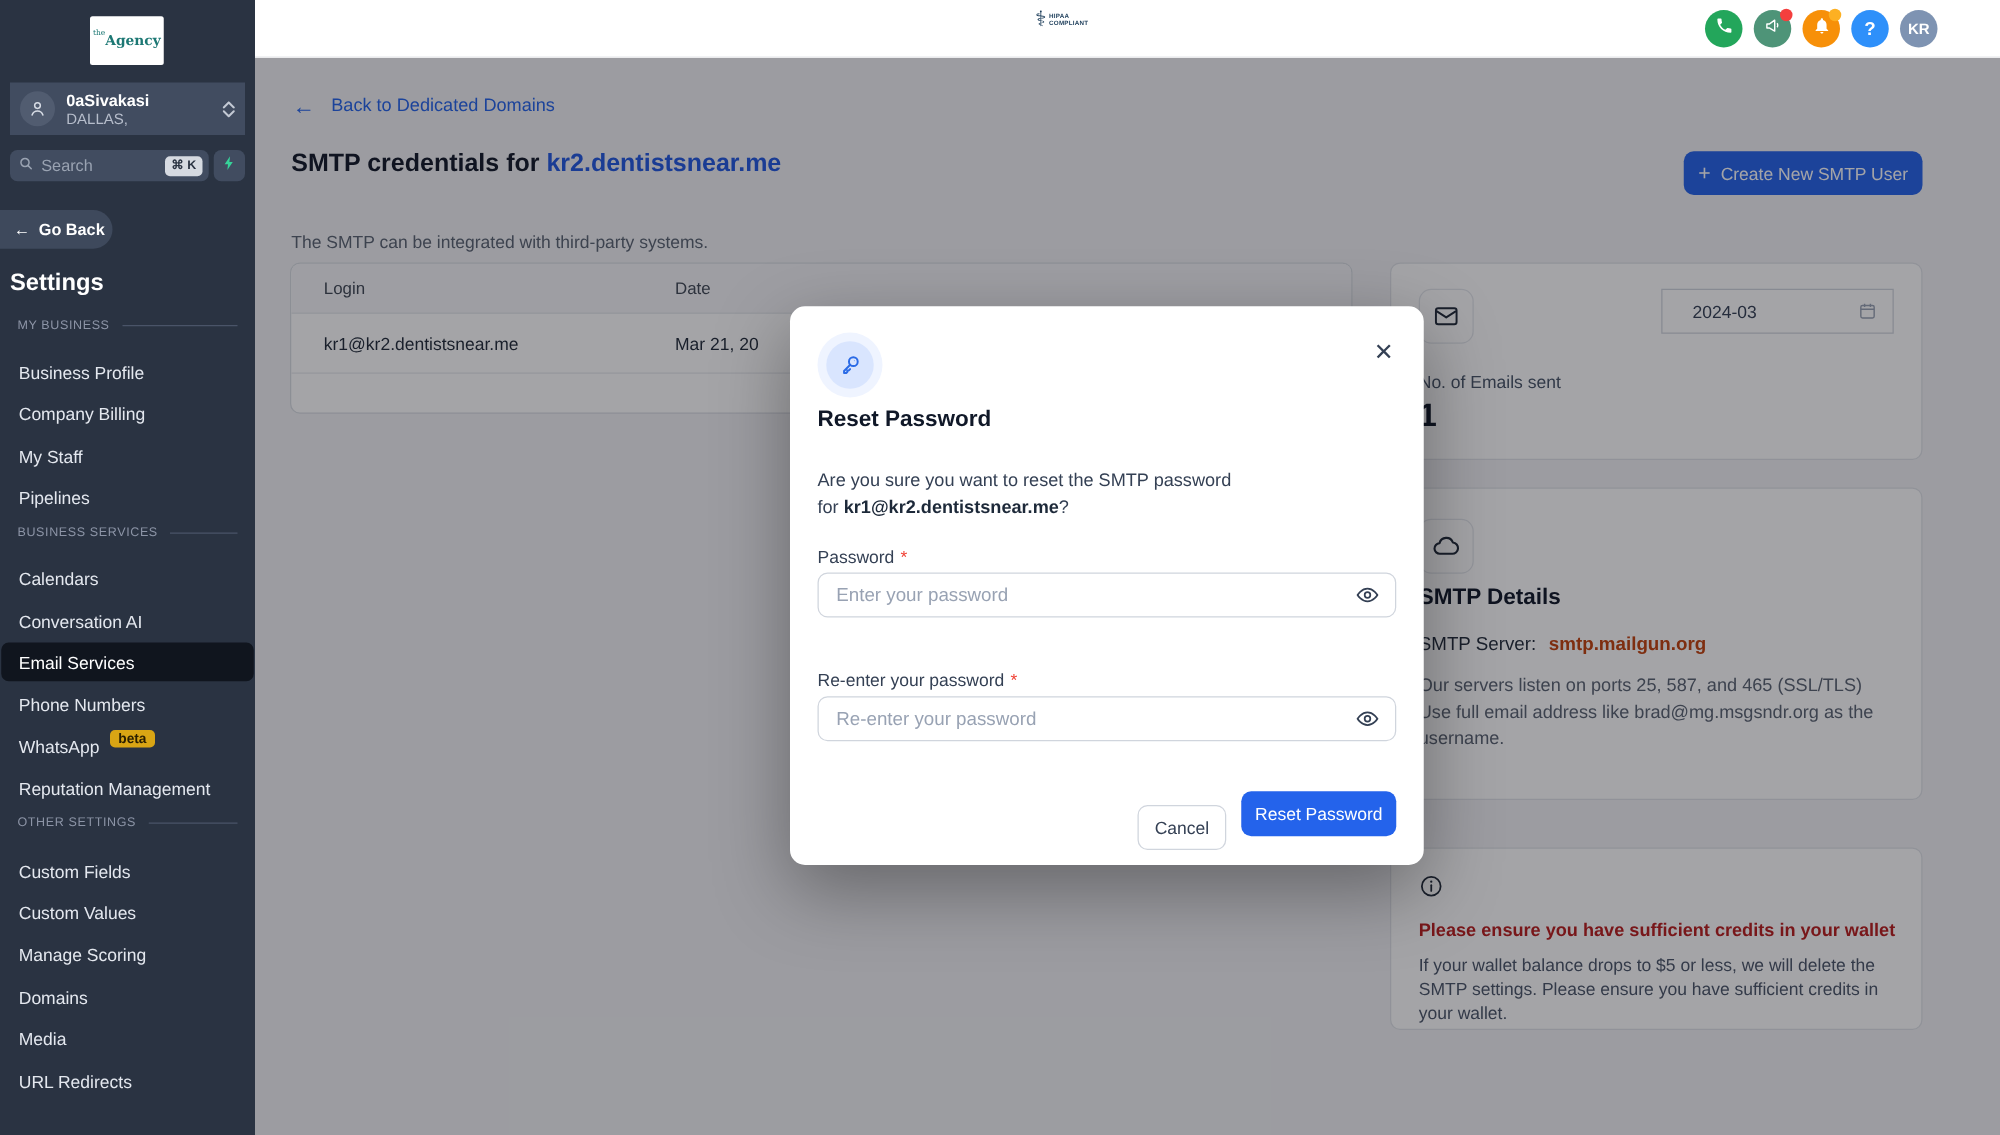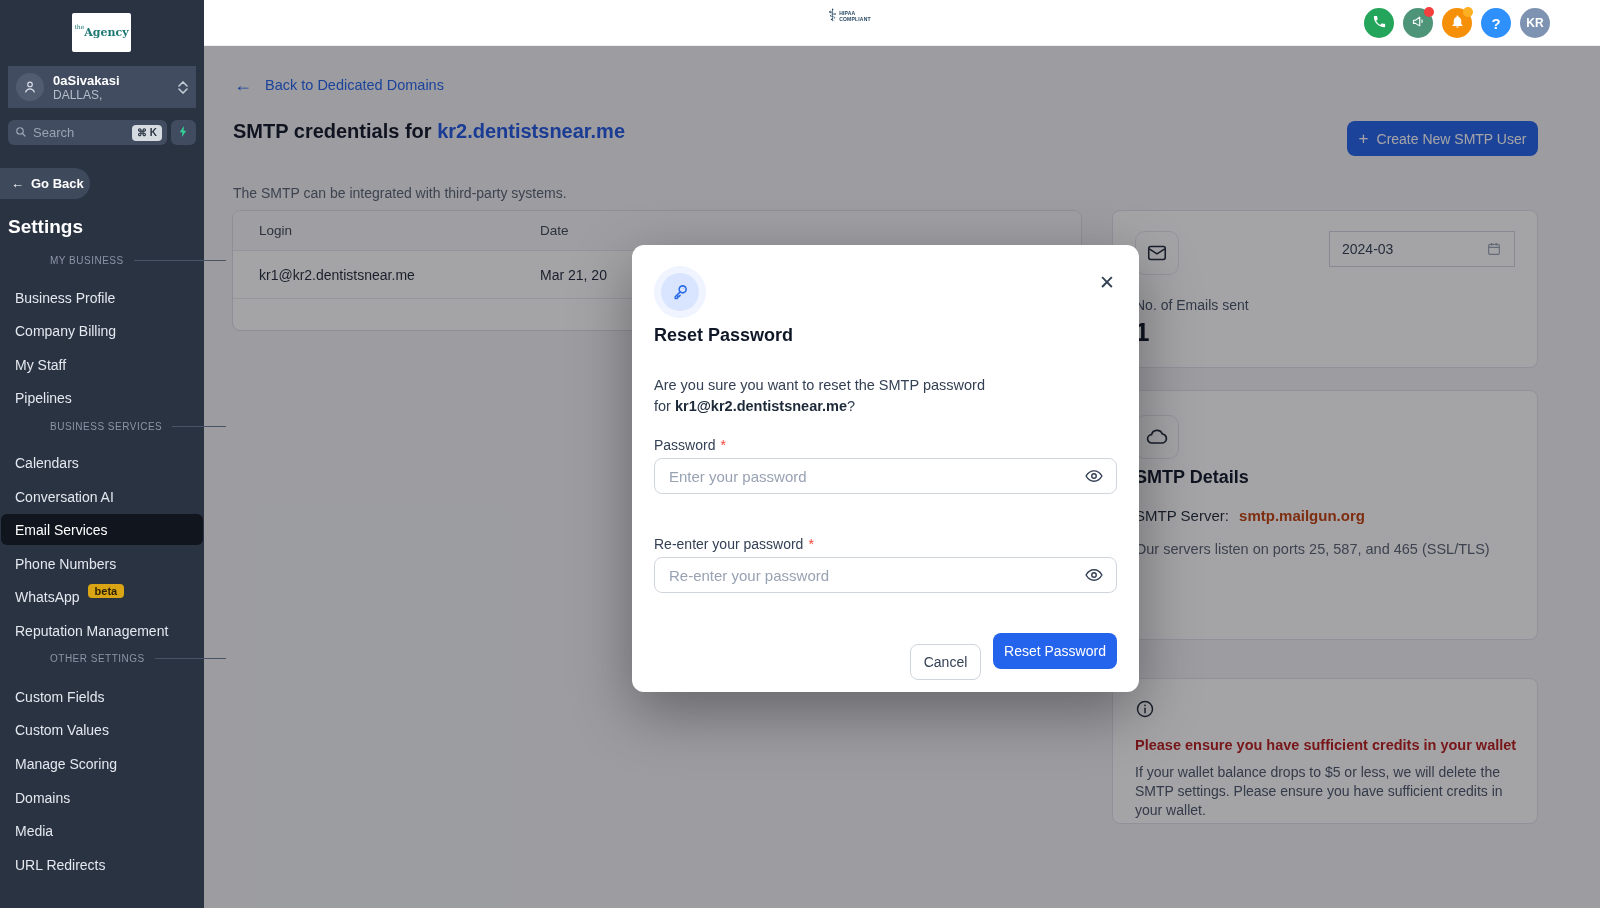--- a/index.html
+++ b/index.html
@@ -28,21 +28,21 @@
   .srch-box input::placeholder { color:#9AA3B2; }
   .kbd { margin-left:auto; background:#D6DAE1; color:#2A3342; font-size:10px; font-weight:bold;
          border-radius:4px; padding:2px 5px; line-height:12px; }
   .bolt-chip { width:25px; background:#414C60; border-radius:6px; display:flex; align-items:center;
                justify-content:center; cursor:pointer; }
   .goback { position:absolute; left:0; top:168px; width:90px; height:31px; background:#3E495C;
             border-radius:0 16px 16px 0; display:flex; align-items:center; padding-left:11px; gap:7px;
             color:#fff; font-size:13px; font-weight:bold; cursor:pointer; }
   .settings-title { position:absolute; left:8px; top:216px; font-size:19px; font-weight:bold; color:#fff; }
   .sec-label { position:absolute; left:14px; width:176px; display:flex; align-items:center;
-               font-size:10px; letter-spacing:.5px; color:#8C94A6;margin-left:36px; }
+               font-size:10px; letter-spacing:.5px; color:#8C94A6; }
   .sec-label .line { flex:1; height:1px; background:#4A5468; margin-left:10px; }
   .nav-item { position:absolute; left:15px; width:180px; height:20px; font-size:14px; color:#E4E8EF;
               cursor:pointer; display:flex; align-items:center; white-space:nowrap; }
   .nav-active-bg { position:absolute; left:1px; top:514px; width:202px; height:31px; background:#10151E; border-radius:6px; }
   .beta { margin-left:8px; background:#D9A514; color:#2A1F00; font-size:11px; font-weight:bold;
           padding:1px 7px; border-radius:4px; position:relative; top:-6px; }
 
   
   .topbar { position:absolute; left:204px; top:0; width:1396px; height:46px; background:#fff;
             border-bottom:1px solid #EDEEF1; z-index:25; }
@@ -77,21 +77,21 @@
   .th { font-size:13.5px; color:#3F4754; font-weight:500; }
   .th1 { padding-left:26px; width:307px; }
   .trow { height:48px; border-bottom:1px solid #E8EAEE; display:flex; align-items:center; }
   .td { font-size:14px; color:#1F2937; }
   .td1 { padding-left:26px; width:307px; }
 
   .rcard { position:absolute; left:908px; width:426px; background:#fff; border:1px solid #E0E3E8; border-radius:8px; }
   .icbox { position:absolute; width:44px; height:44px; border:1px solid #E4E7EC; border-radius:10px;
            display:flex; align-items:center; justify-content:center; }
   .date-sel { position:absolute; right:22px; top:20px; width:186px; height:36px; border:1px solid #D0D5DD;
-              border-radius:0; background:#fff; display:flex; align-items:center; padding:0 12px 0 12px;
+              border-radius:0; background:#fff; display:flex; align-items:center; padding:0 12px 0 24px;
               cursor:pointer;margin-left:47px; }
   .date-sel .dv { font-size:14px; color:#344054; }
   .emails-label { position:absolute; left:22px; top:86px; font-size:14px; color:#475467; }
   .emails-value { position:absolute; left:22px; top:106px; font-size:26px; font-weight:bold; color:#101828; }
   .smtp-title { position:absolute; left:22px; top:76px; font-size:18px; font-weight:bold; color:#101828; }
   .smtp-server { position:absolute; left:22px; top:116px; font-size:15px; color:#1F2937; }
   .smtp-server b { color:#c2410c; }
   .smtp-lines { position:absolute; left:22px; top:148px; width:384px; font-size:14.5px; color:#5A6372; line-height:21px; }
   .wallet-title { position:absolute; left:22px; top:58px; font-size:14.5px; font-weight:bold; color:#b91c1c; }
   .wallet-body { position:absolute; left:22px; top:84px; width:386px; font-size:14px; color:#4A5568; line-height:19px; }
@@ -316,20 +316,21 @@
             <path d="M7 18a4.2 4.2 0 01-.4-8.4A5.6 5.6 0 0117.3 9a4.5 4.5 0 01-.8 9H7z"></path>
           </svg>
       </span>
       <div class="smtp-title">SMTP Details</div>
       <div class="smtp-server">
         <span>SMTP Server:</span>
         <b style="margin-left:6px">smtp.mailgun.org</b>
       </div>
       <div class="smtp-lines">
         <div>Our servers listen on ports 25, 587, and 465 (SSL/TLS)</div>
+        <div>Use full email address like brad@mg.msgsndr.org as the username.</div>
       </div>
     </div>
 
     <div class="rcard" style="top:632px; height:146px;">
       <span style="position:absolute; left:22px; top:20px; display:flex;">
         <svg width="20" height="20" viewBox="0 0 24 24" fill="none" stroke="#1F2937" stroke-width="1.7">
             <circle cx="12" cy="12" r="9"></circle>
             <path d="M12 11v5.5" stroke-linecap="round"></path>
             <circle cx="12" cy="7.6" r="1.1" fill="#1F2937" stroke="none"></circle>
           </svg>

